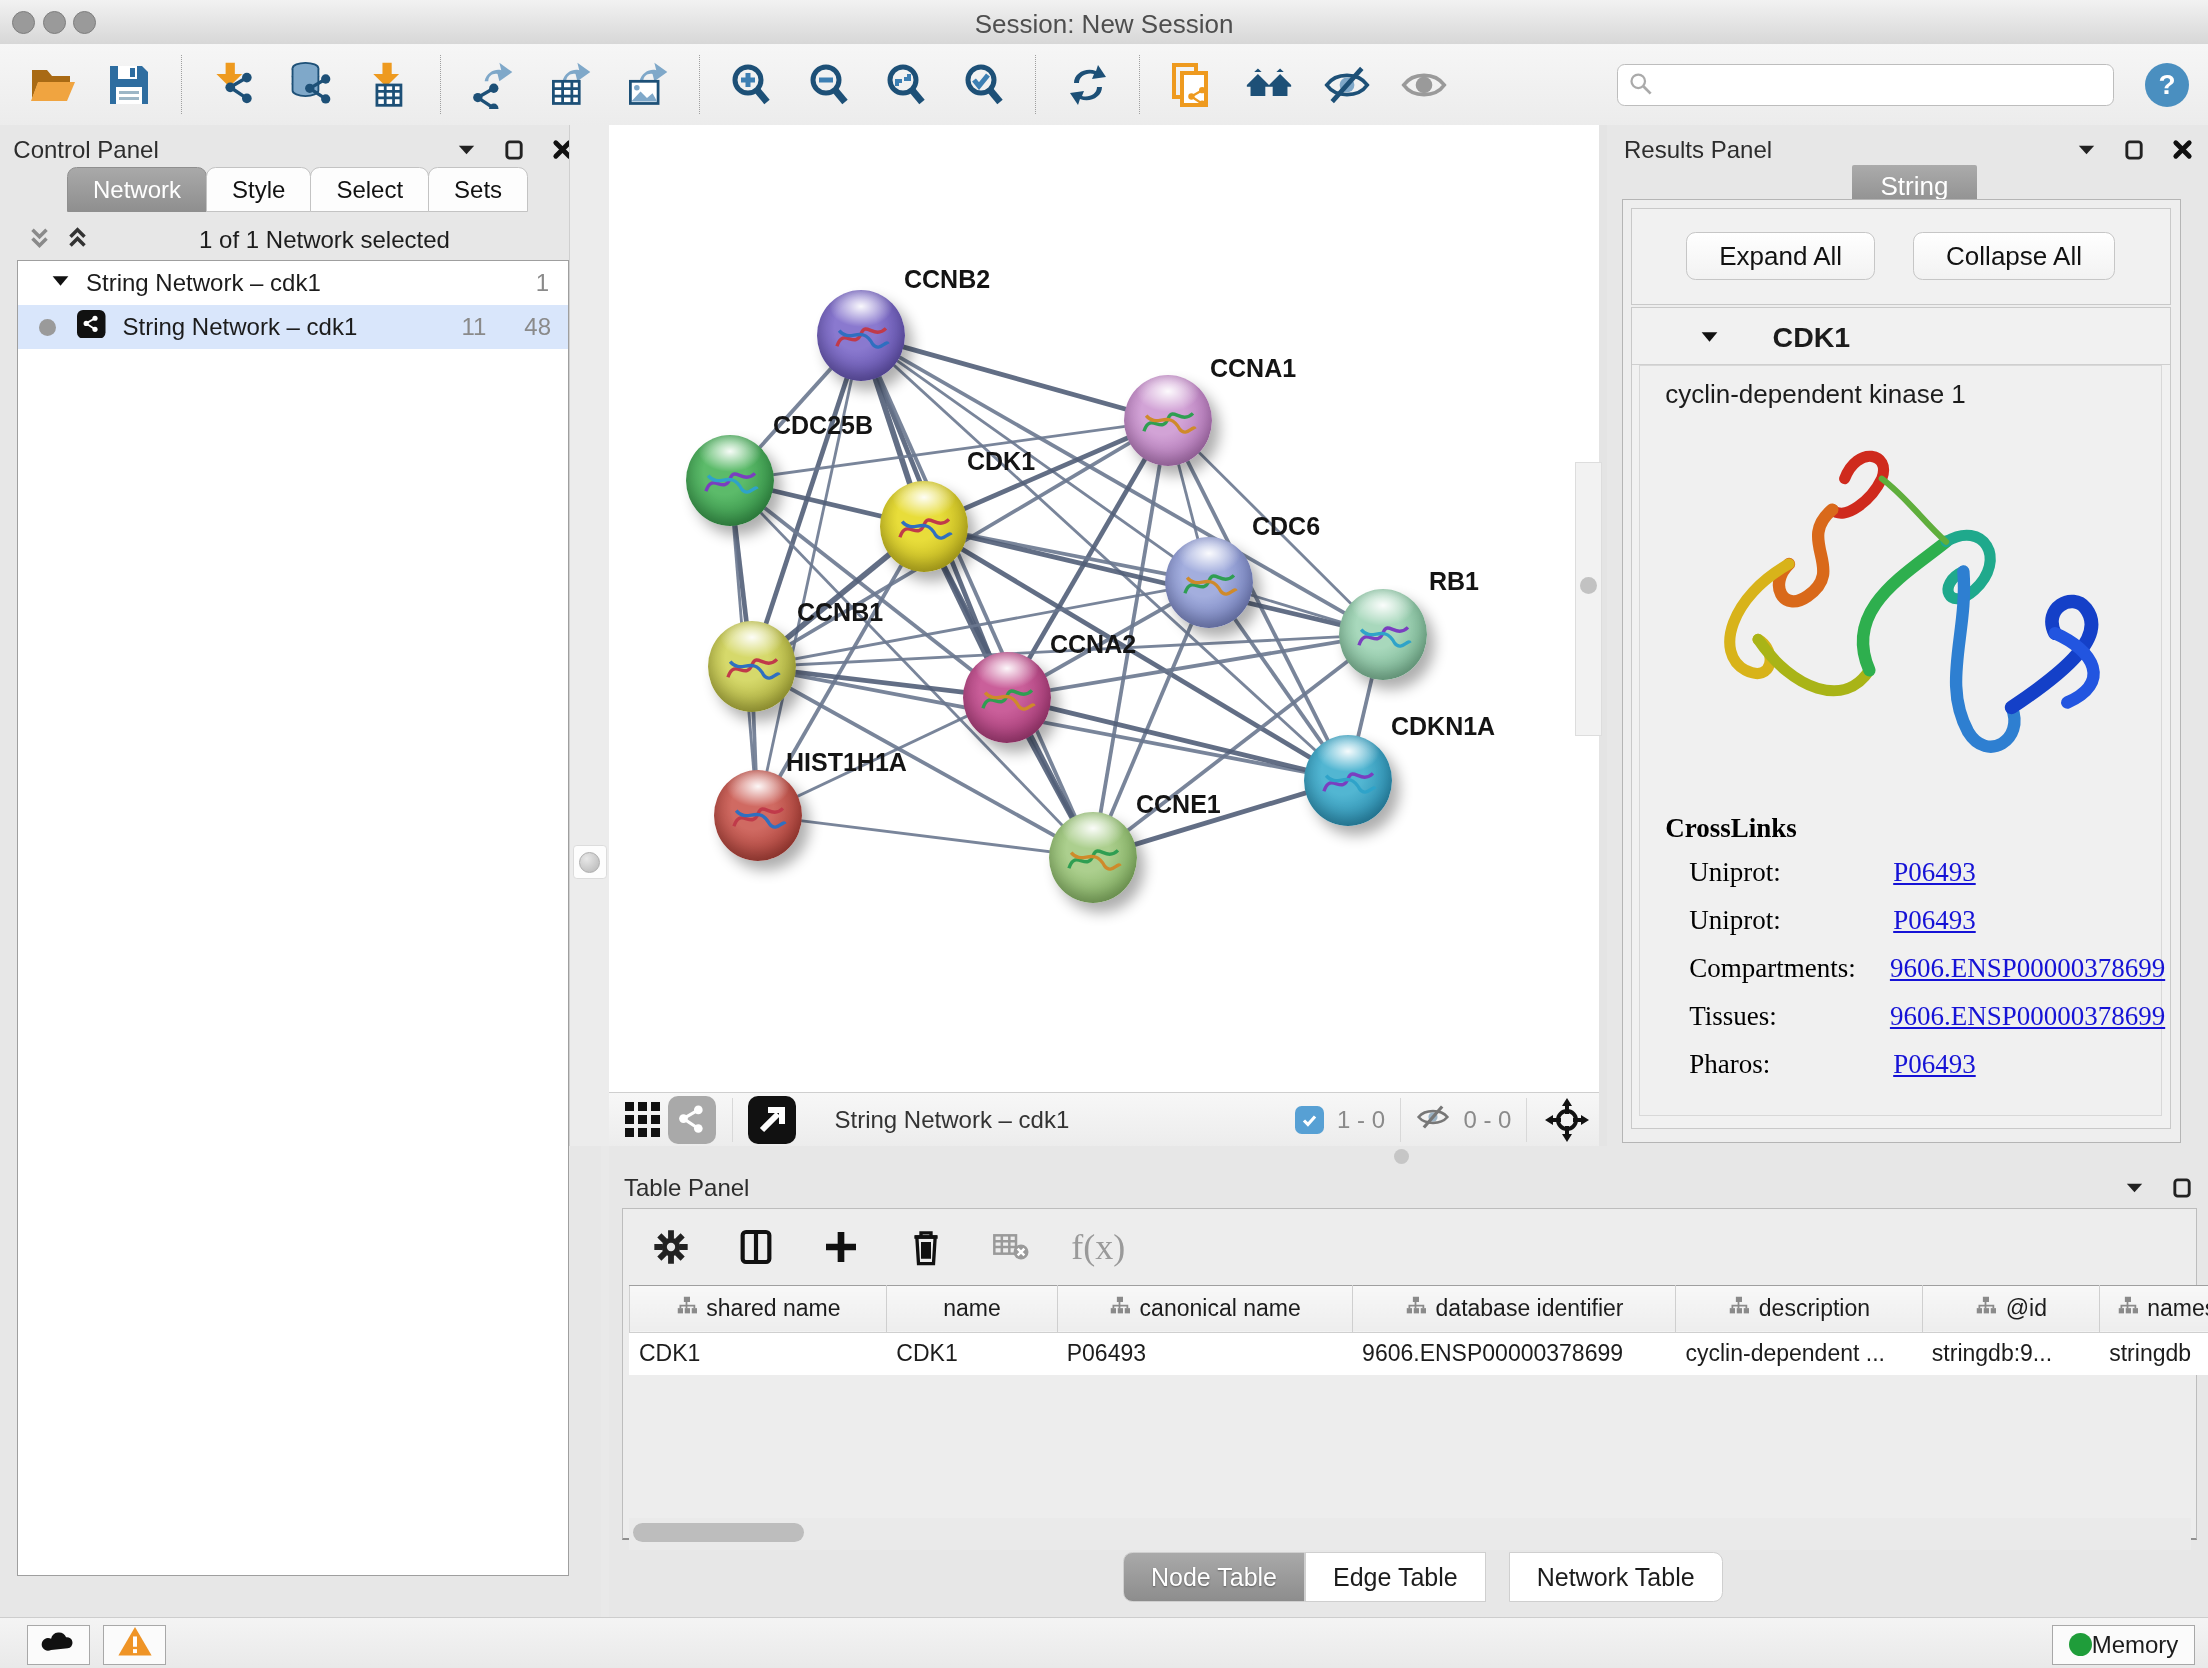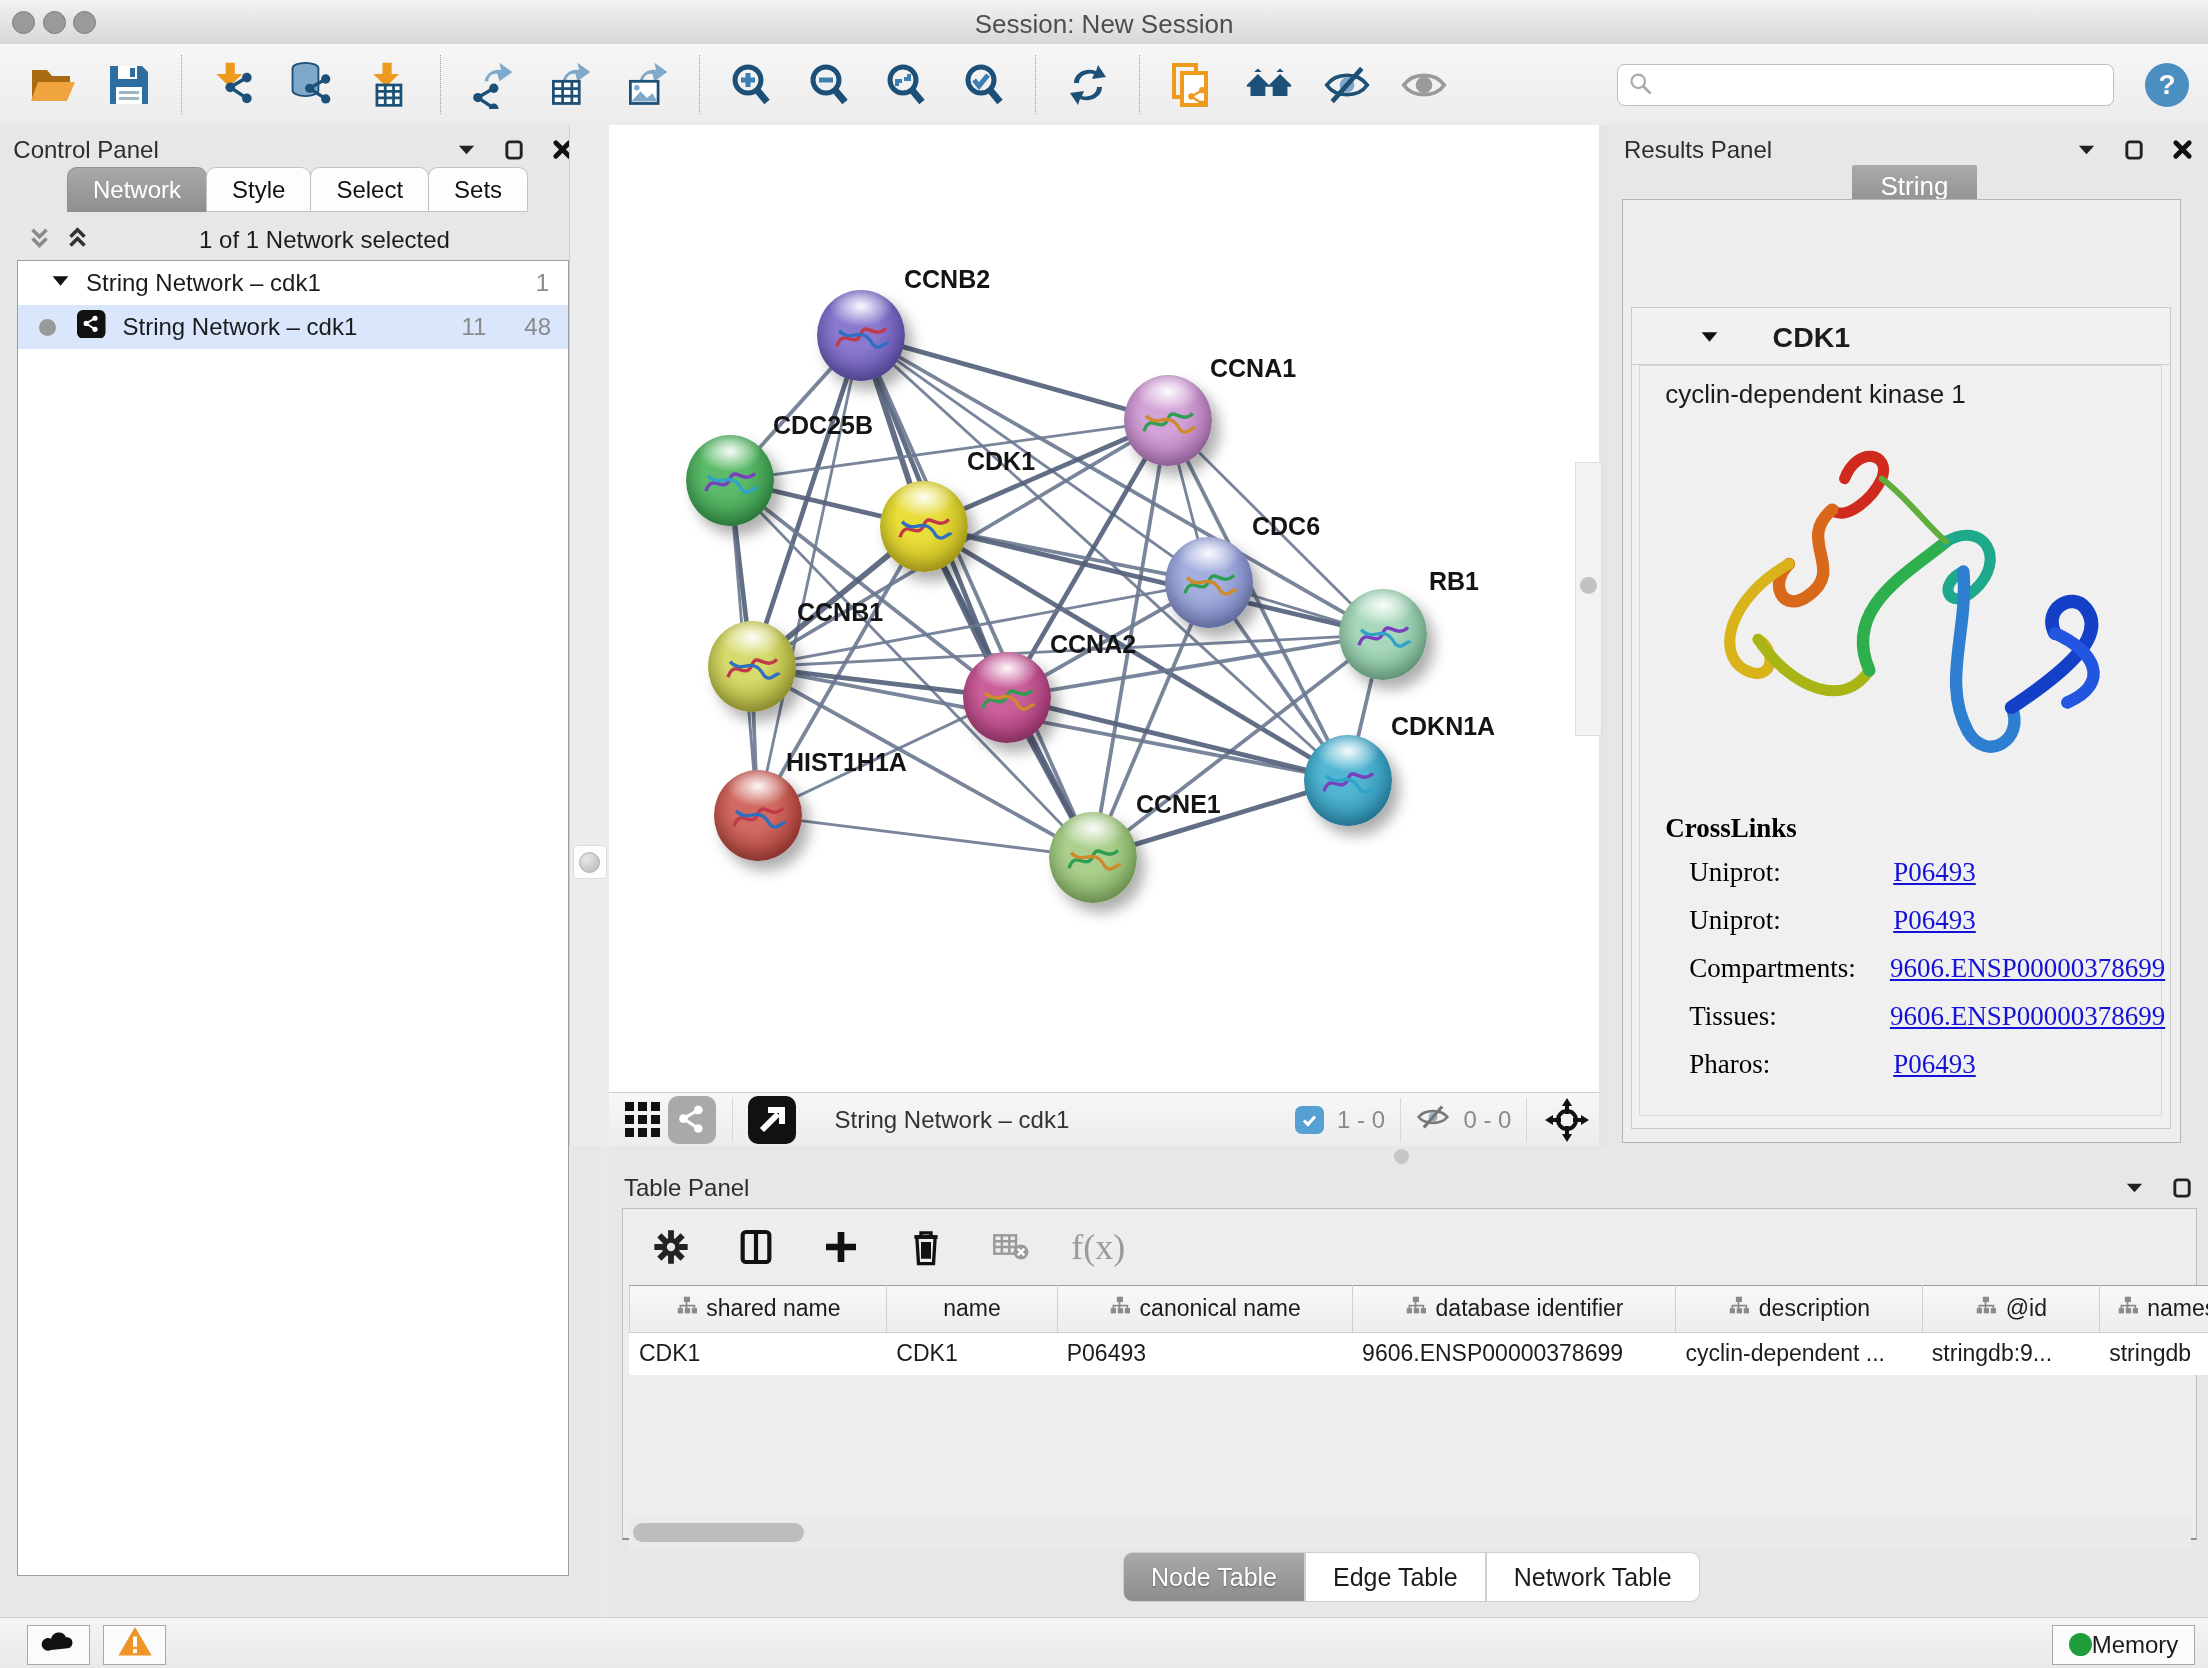--- a/index.html
+++ b/index.html
@@ -594,20 +594,24 @@
           </svg></span>
       <span><svg viewBox="0 0 24 24">
             <rect x="4" y="4" width="15" height="17" rx="3" fill="none" stroke="#222" stroke-width="3"></rect>
           </svg></span>
       <span><svg viewBox="0 0 24 24">
             <path d="M5 5l14 14M19 5L5 19" stroke="#111" stroke-width="5" stroke-linecap="round"></path>
           </svg></span>
     </div>
     <span class="abs string-tab" style="left:245px;top:40px">String</span>
     <div class="abs rp-outer" style="left:15px;top:74px;width:557px;height:942px">
+      <div class="rp-box" style="position:absolute;left:7.6px;top:7.6px;width:538px;height:95px;display:flex;align-items:center;justify-content:center;gap:38px">
+        <span class="btn">Expand All</span>
+        <span class="btn">Collapse All</span>
+      </div>
       <div class="rp-box" style="position:absolute;left:7.6px;top:107px;width:538px;height:820px">
         <div style="display:flex;align-items:center;padding:13.3px 0 9.5px 67px;gap:53px;border-bottom:1.9px solid #cfcfcf">
           <span><svg viewBox="0 0 24 24" width="21" height="21">
                 <path d="M3 7h18l-9 11z" fill="#111"></path>
               </svg></span>
           <span style="font-size:28.5px;font-weight:bold">CDK1</span>
         </div>
         <div style="border:1px solid #d8d8d8;margin:0 7.6px;height:749px;position:relative;background:#f0f0f0">
           <div style="font-size:26px;padding:13.3px 0 0 25px">cyclin-dependent kinase 1</div>
 
@@ -817,21 +821,21 @@
             </tr>
           </tbody>
         </table>
       <div style="position:relative;height:32px;margin:143px 5.7px 0 5.7px;background:#eaeaea">
         <div class="scroll-thumb" style="position:absolute;left:3.8px;top:5.7px;width:171px"></div>
       </div>
     </div>
     <div class="abs" style="left:514px;top:384px;display:flex" id="table-tabs">
         <div class="bt-tab sel" style="border-radius: 9.5px 0px 0px 9.5px;">Node Table</div>
         <div class="bt-tab">Edge Table</div>
-        <div class="bt-tab" style="border-radius: 0px 9.5px 9.5px 0px;">Network Table</div>
+        <div class="bt-tab" style="border-radius: 0px 9.5px 9.5px 0px; margin-left: 23px;">Network Table</div>
       </div>
   </div>
 
   <div class="abs footer">
     <div class="foot-btn abs" style="left:27px;top:6.7px;width:61px">
         <span><svg viewBox="0 0 48 48" width="38" height="38">
             <path d="M14 34a8 8 0 110-14 10 10 0 0119-2 7 7 0 012 14z" fill="#111"></path>
           </svg></span>
       </div>
     <div class="foot-btn abs" style="left:103px;top:6.7px;width:61px">

